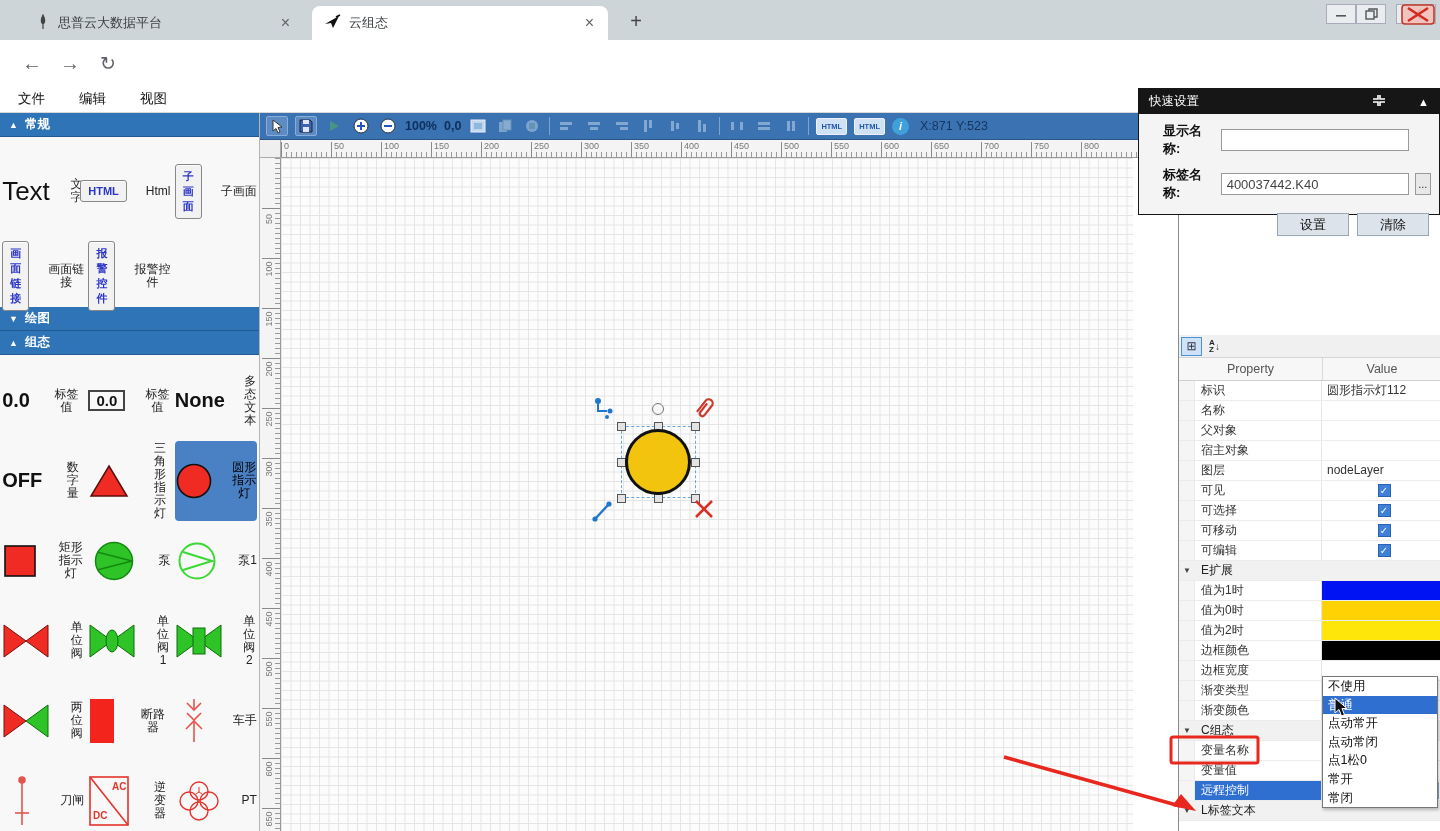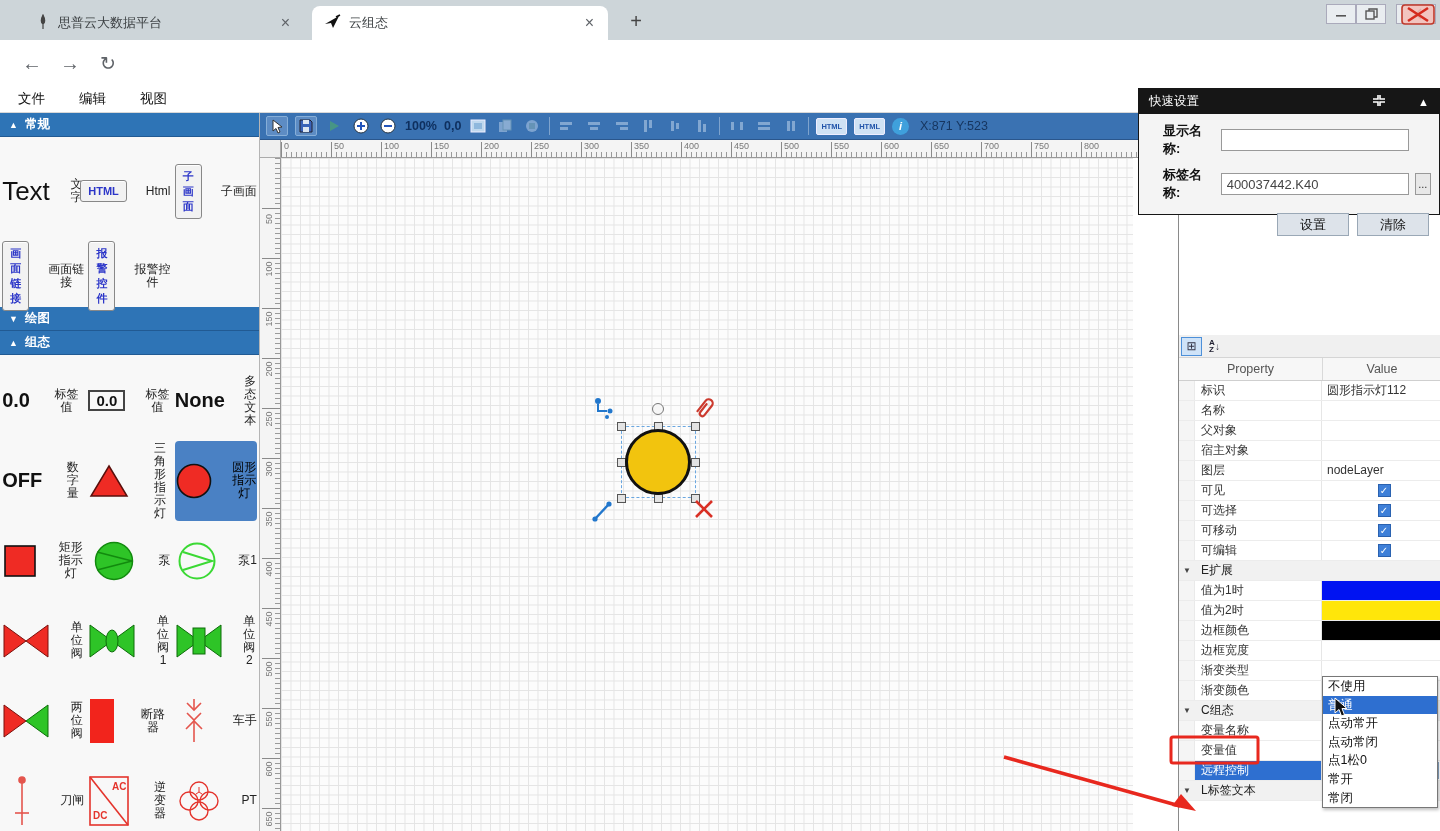--- a/index.html
+++ b/index.html
@@ -742,20 +742,27 @@
         </div>
         <div class="pp-row">
           <div class="pp-gutter"></div>
           <div class="pp-label">值为1时</div>
           <div class="pp-value">
             <div class="pp-color" style="background: rgb(0, 19, 242);"></div>
           </div>
         </div>
         <div class="pp-row">
           <div class="pp-gutter"></div>
+          <div class="pp-label">值为0时</div>
+          <div class="pp-value">
+            <div class="pp-color" style="background: rgb(255, 211, 3);"></div>
+          </div>
+        </div>
+        <div class="pp-row">
+          <div class="pp-gutter"></div>
           <div class="pp-label">值为2时</div>
           <div class="pp-value">
             <div class="pp-color" style="background: rgb(255, 230, 10);"></div>
           </div>
         </div>
         <div class="pp-row">
           <div class="pp-gutter"></div>
           <div class="pp-label">边框颜色</div>
           <div class="pp-value">
             <div class="pp-color" style="background: rgb(0, 0, 0);"></div>

